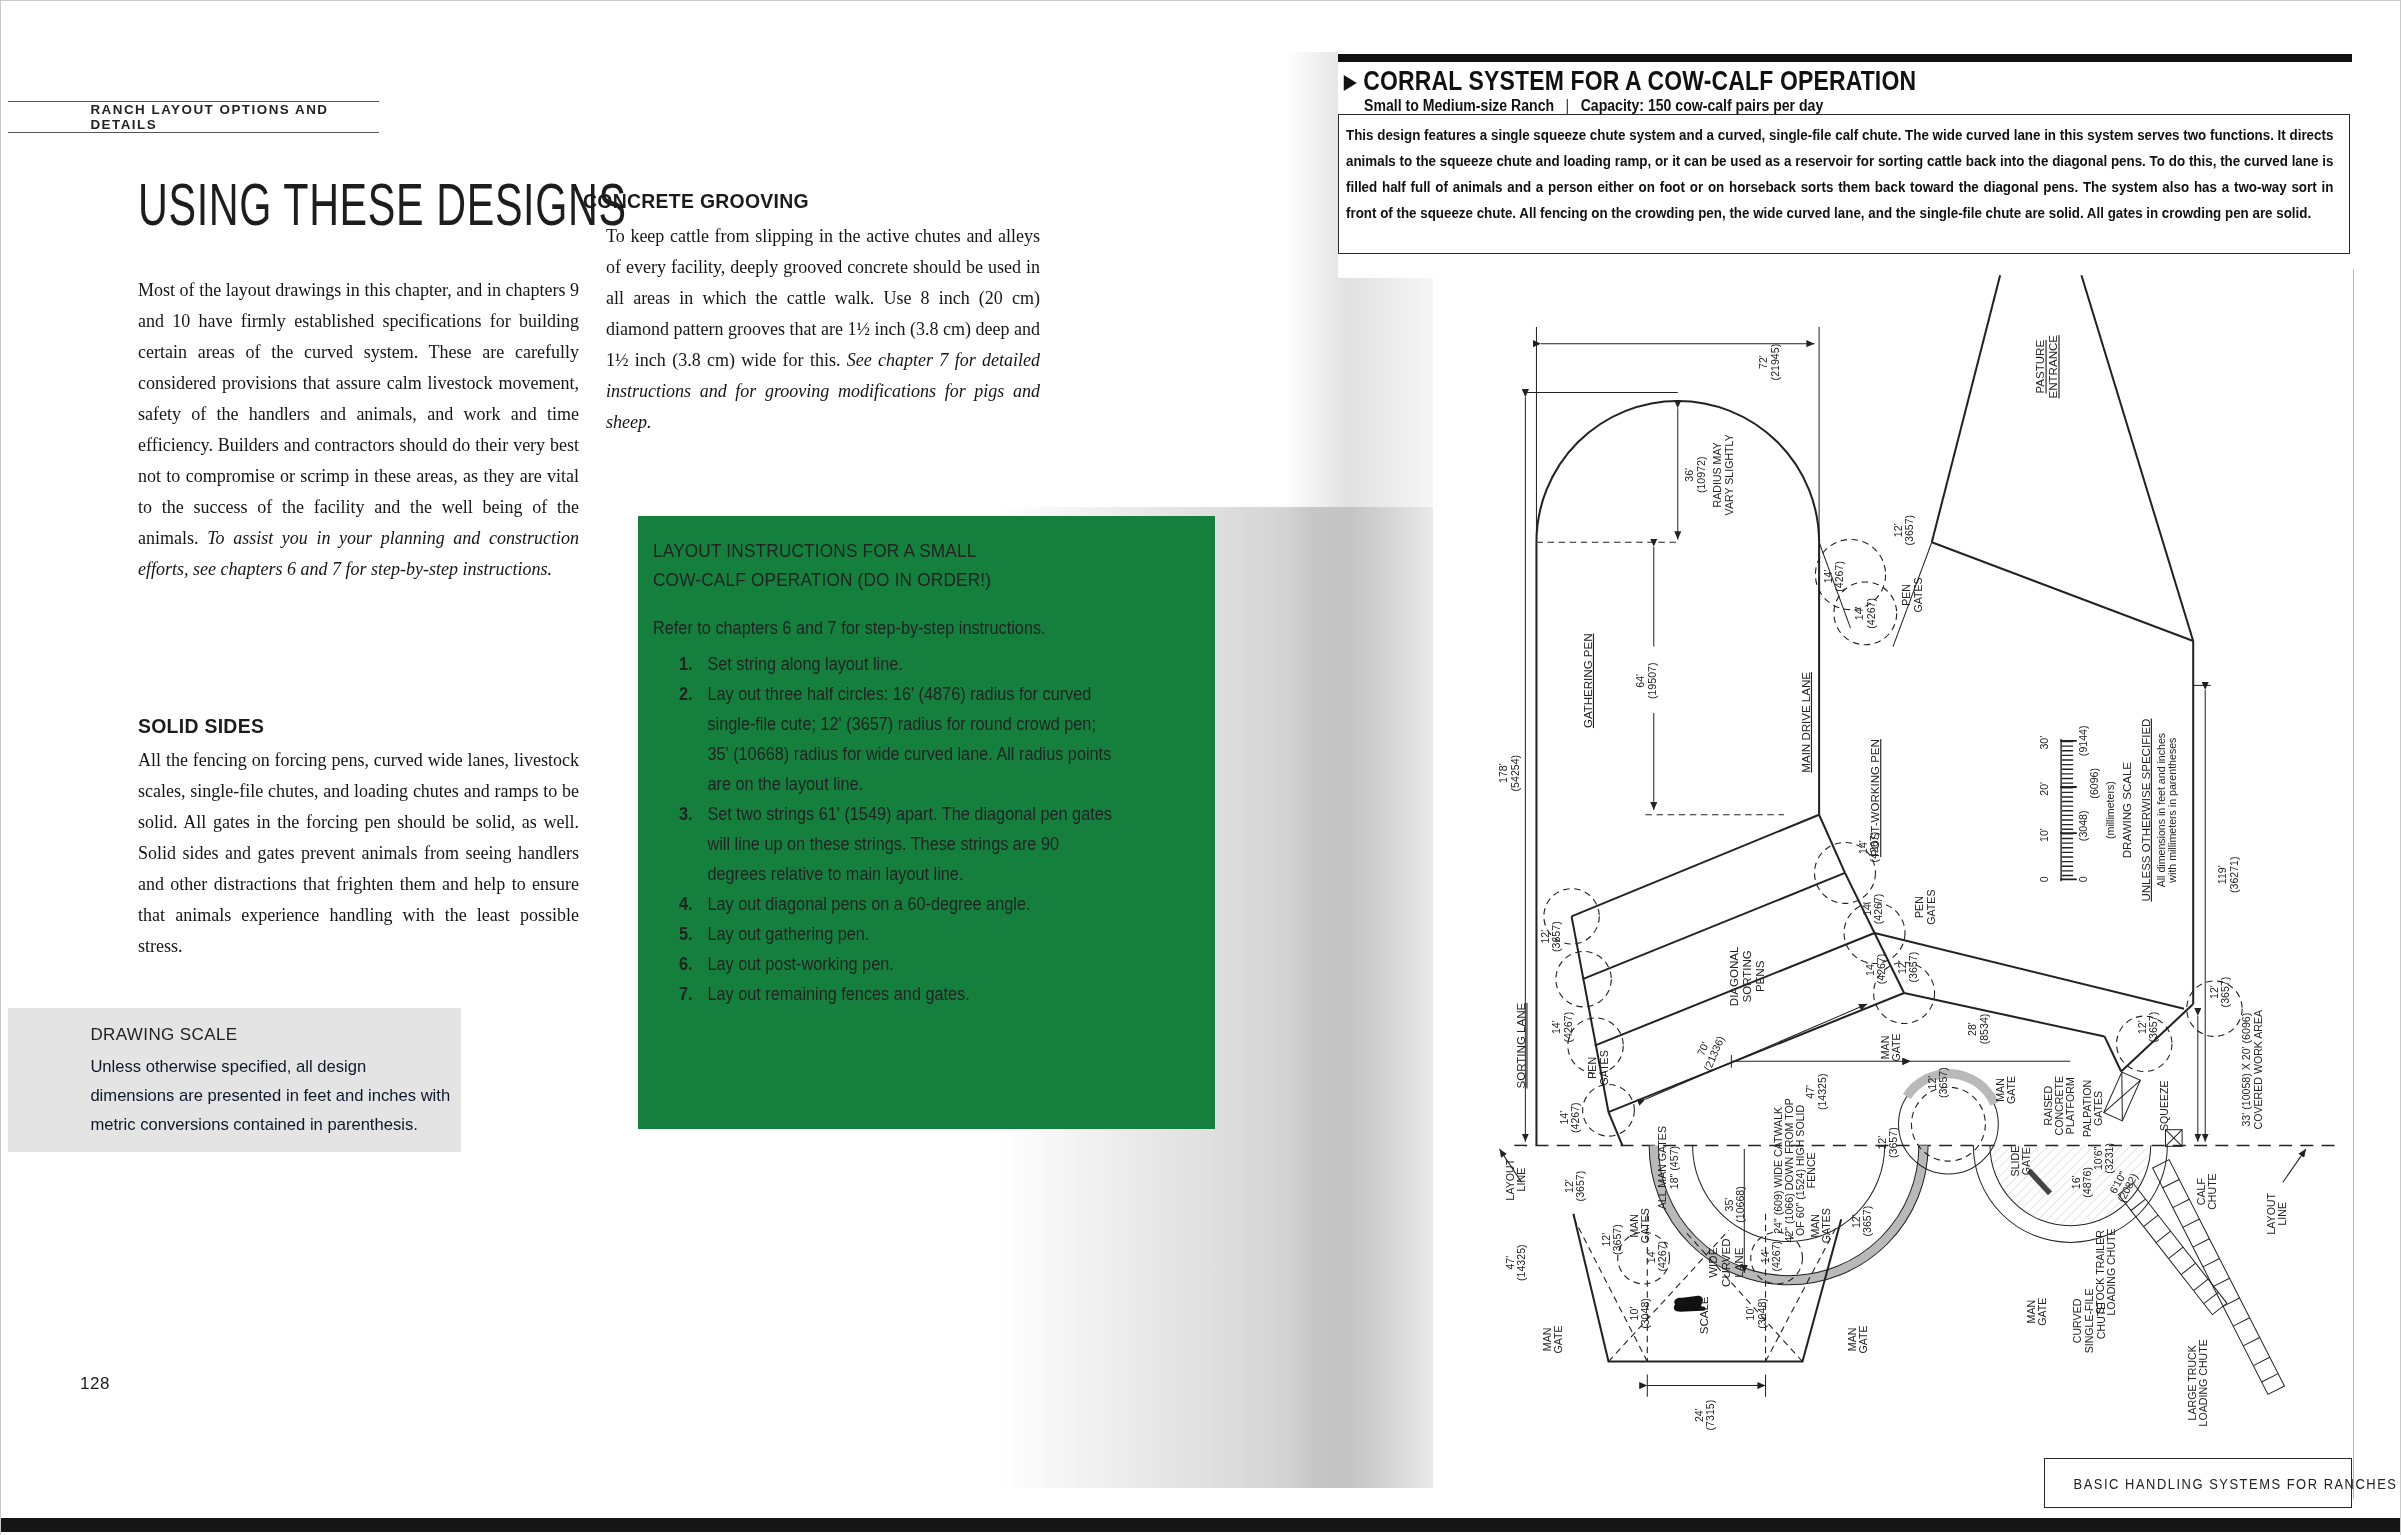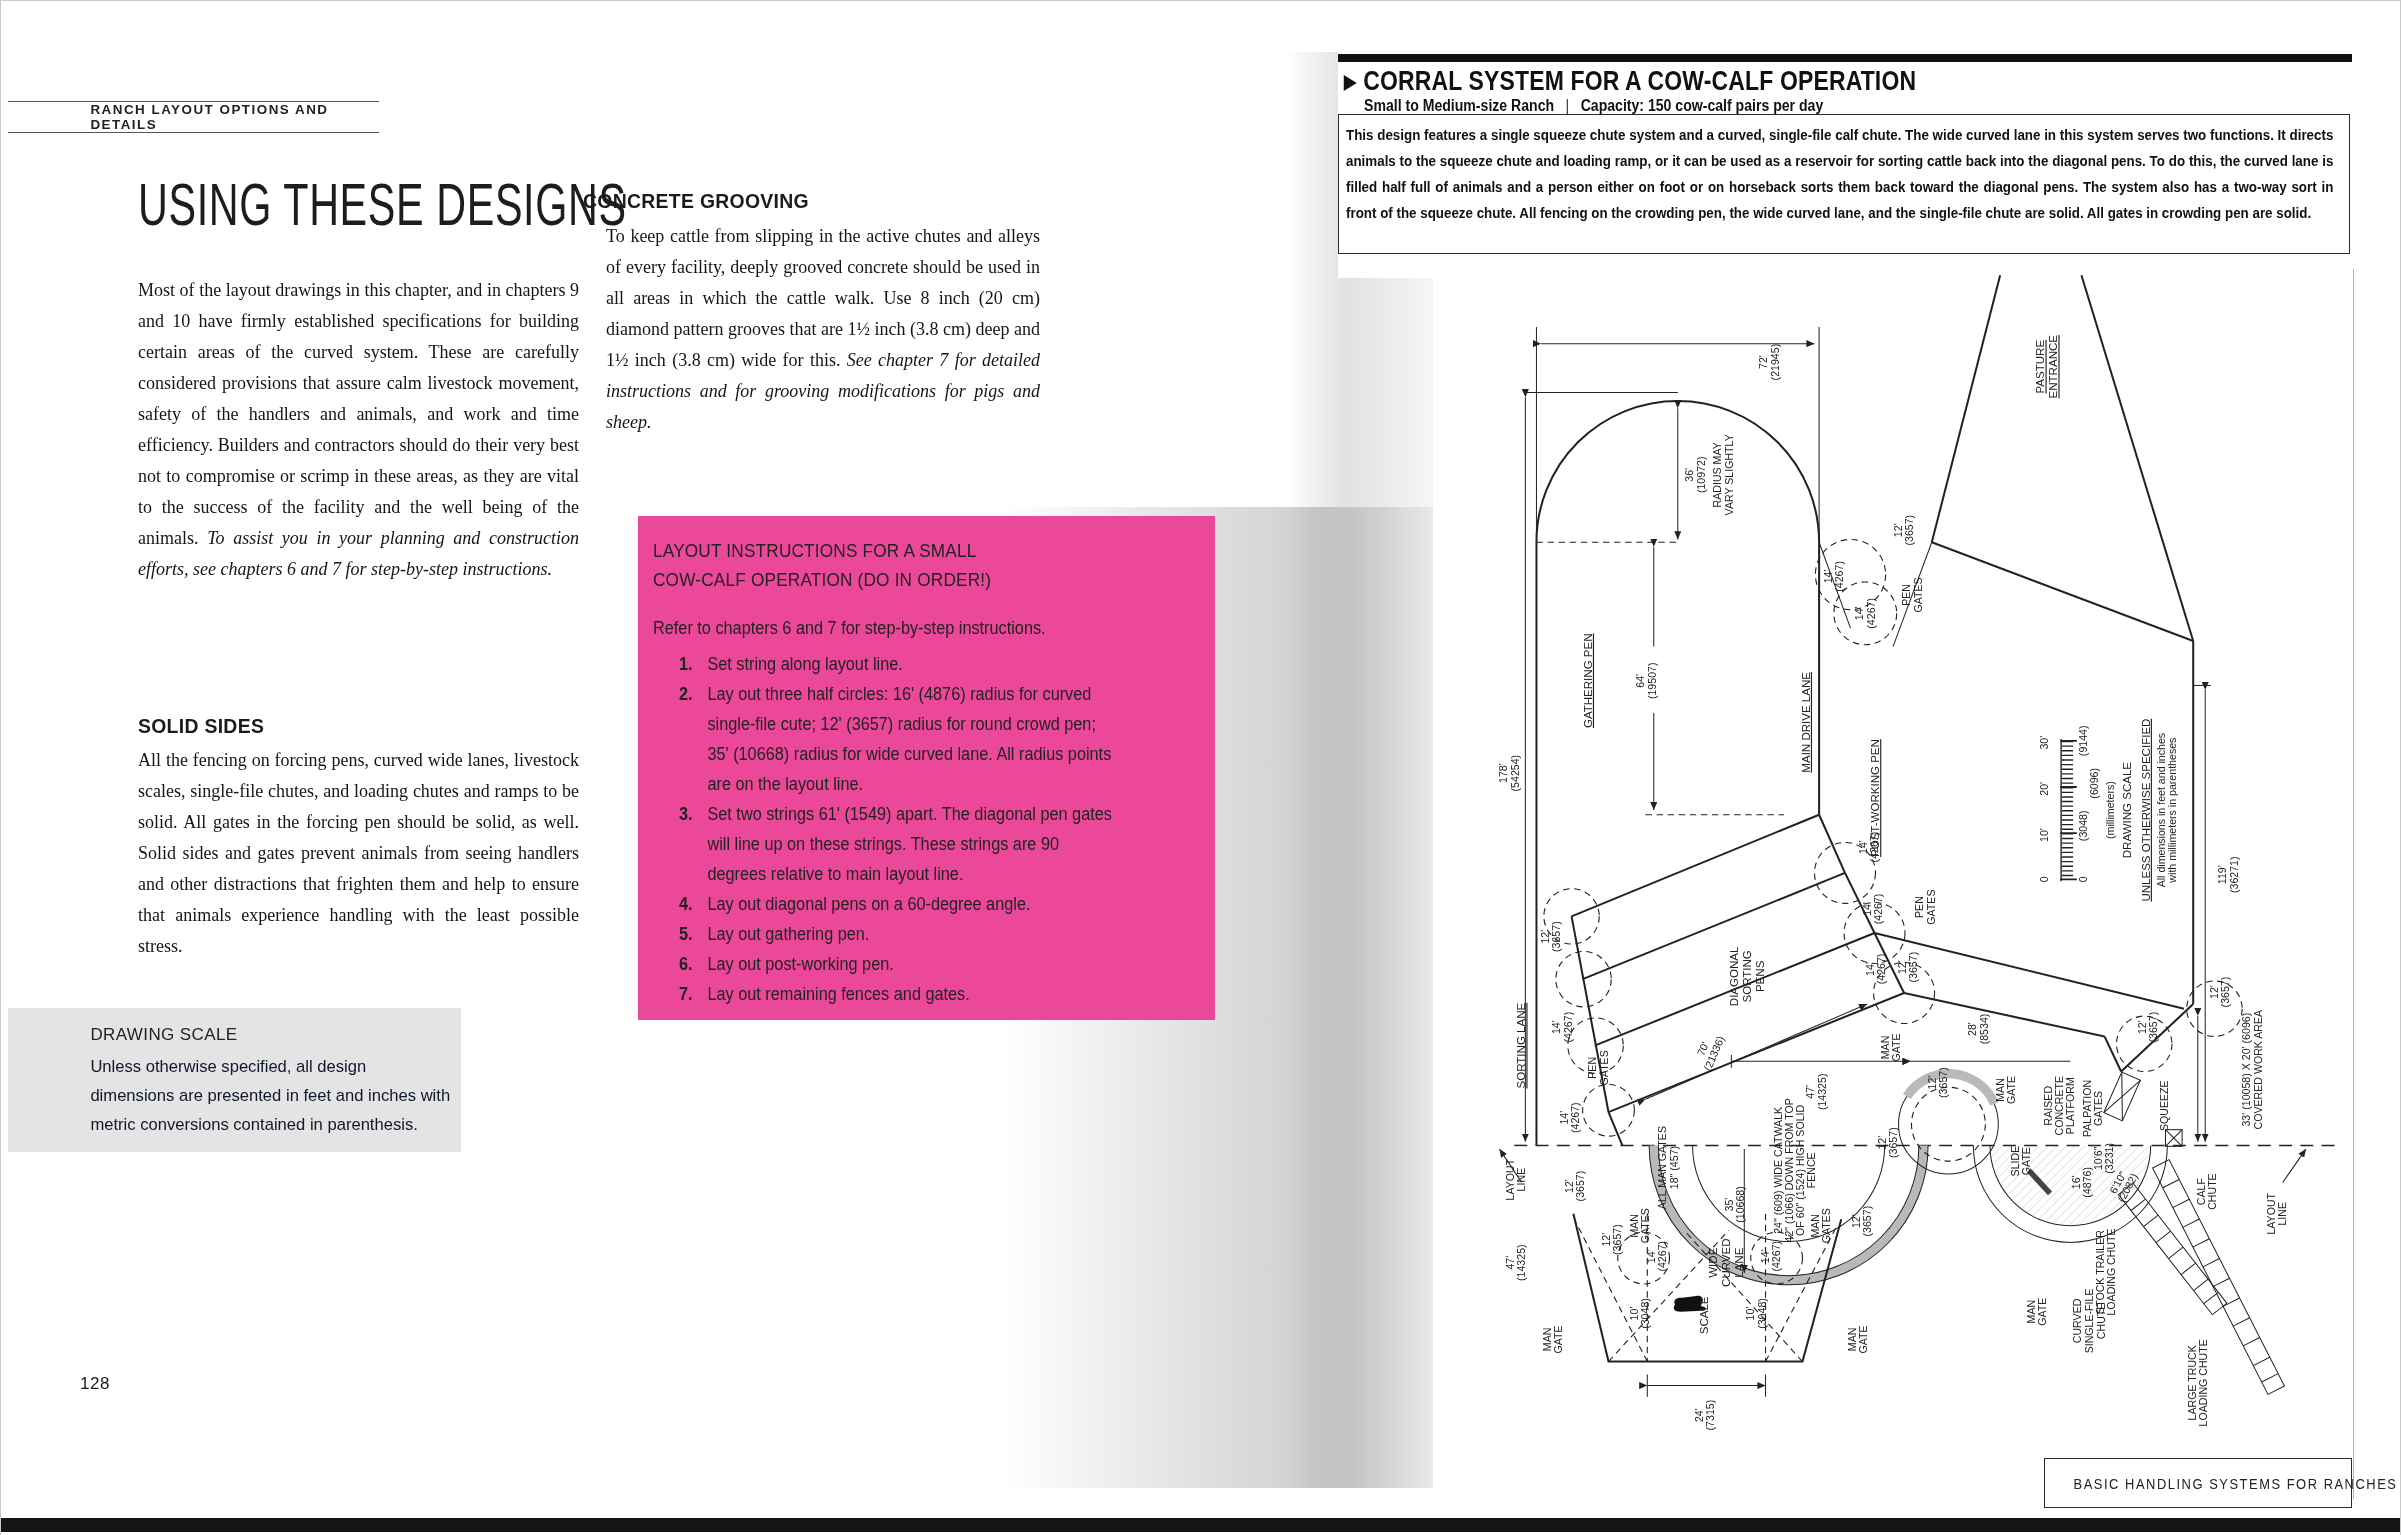--- a/index.html
+++ b/index.html
@@ -14,21 +14,21 @@
   #left-body{left:137px;top:274px;width:441px;}
   #solid-head{left:137px;top:714px;font-size:19.4px;font-weight:700;letter-spacing:0.3px;}
   #solid-body{left:137px;top:744px;width:441px;}
   #scale-box{left:7.4px;top:1007px;width:453px;height:144px;background:#e4e4e4;}
   #scale-box .head{position:absolute;left:82px;top:16.6px;font-size:17px;letter-spacing:0.4px;color:#222;}
   #scale-box .body{position:absolute;left:82px;top:44px;width:362px;font-size:16.6px;line-height:29px;color:#0f172a;}
   #pn-128{left:79px;top:1373px;font-size:17px;letter-spacing:0.5px;}
   
   #groov-head{left:582px;top:189px;font-size:19.4px;font-weight:700;letter-spacing:0.3px;}
   #groov-body{left:605px;top:220px;width:434px;}
-  #instr-box{left:637px;top:515px;width:577px;height:504px;background:#ec4899;}
+  #instr-box{left:637px;top:515px;width:577px;height:613px;background:#15803d;}
   #instr-inner{position:absolute;left:14.8px;top:20.3px;width:554px;transform:scaleX(.93);transform-origin:0 0;}
   .instr-title{font-size:18.5px;line-height:29px;letter-spacing:0.2px;color:#222;}
   #instr-sub{margin-top:19.4px;font-size:17.5px;line-height:29px;width:462px;color:#222;}
   #steps{margin-top:6.5px;width:503px;}
   .step{display:flex;font-size:17.5px;line-height:30px;color:#222;}
   .step-num{width:30.5px;margin-left:28px;font-weight:700;flex:none;}
   .step-text{flex:1;}
   
   #gutter-low{left:998px;top:506px;width:480px;height:981px;background:linear-gradient(90deg,rgba(120,120,120,0) 0%,rgba(120,120,120,.30) 56%,rgba(120,120,120,.36) 66%,rgba(120,120,120,0) 100%);}
   #gutter-high{left:1284px;top:51px;width:194px;height:1436px;background:linear-gradient(90deg,rgba(120,120,120,0) 0%,rgba(120,120,120,.22) 32%,rgba(120,120,120,0) 95%);}

